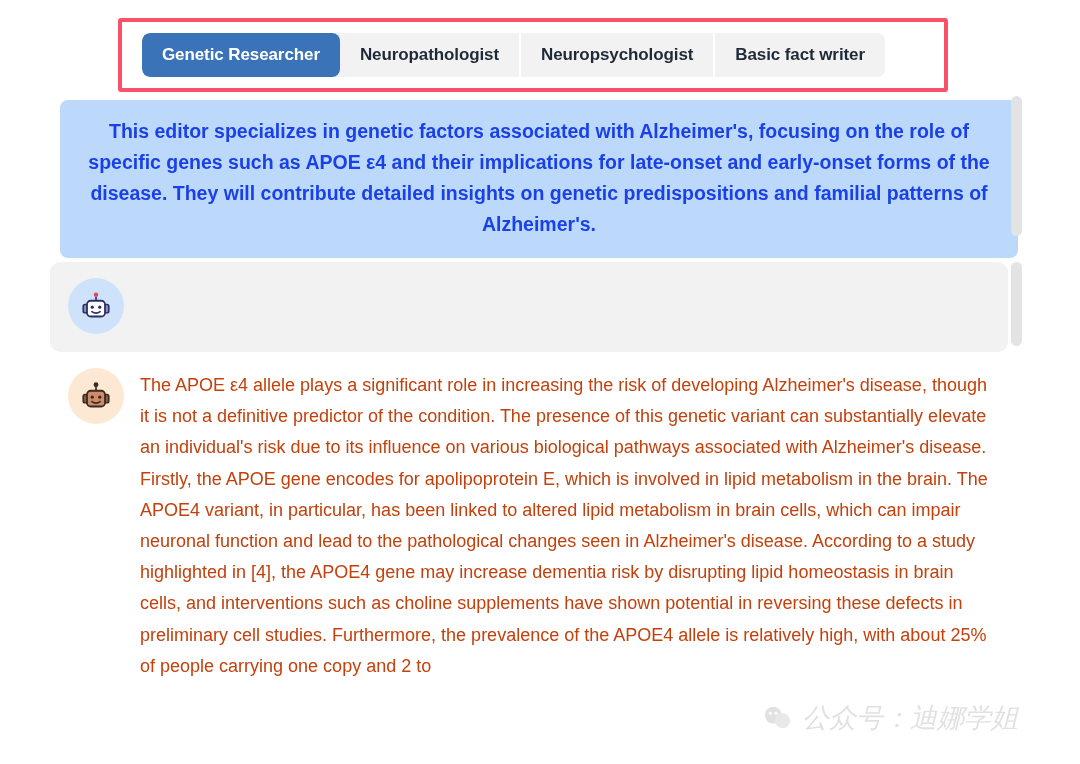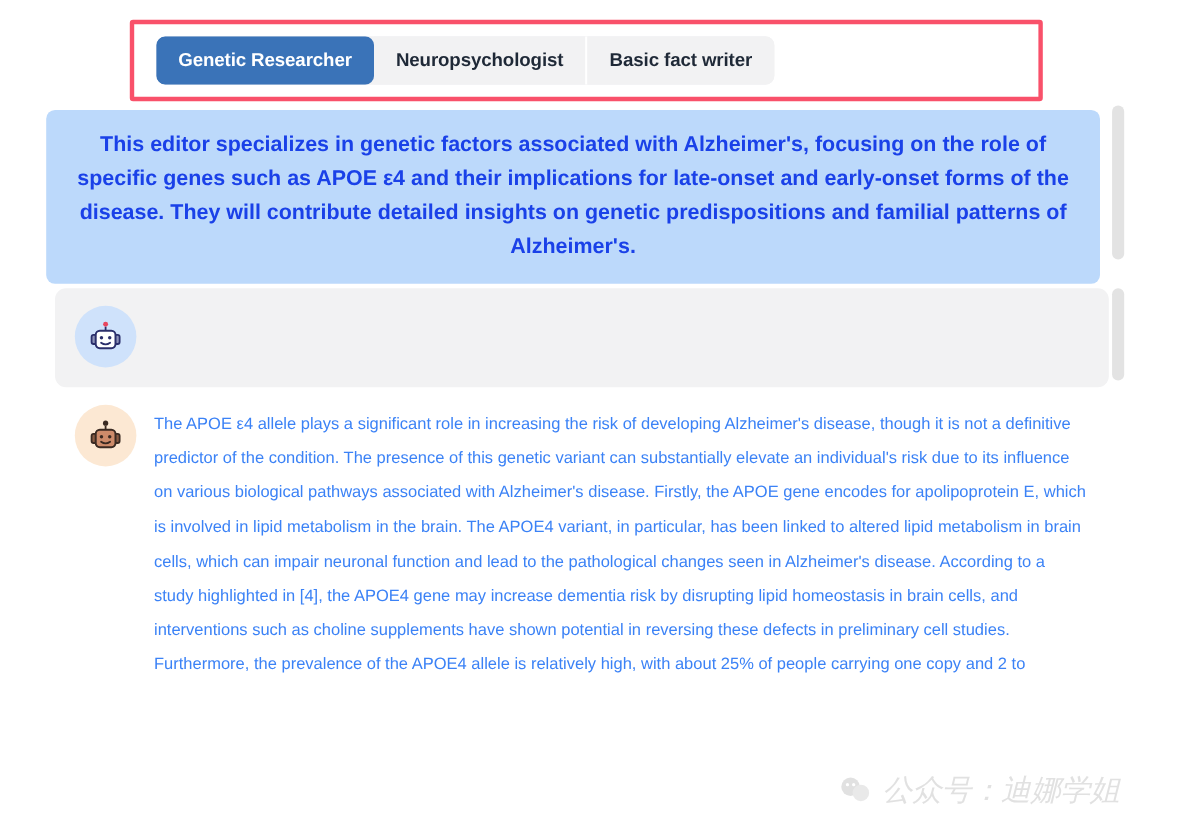--- a/index.html
+++ b/index.html
@@ -62,21 +62,21 @@
   .tab.active {
     background: #3a73b8;
     color: #ffffff;
     border-radius: 8px;
     border-right: none;
   }
 
   
   .banner {
     position: absolute;
-    left: 42px;
+    left: 60px;
     top: 100px;
     width: 958px;
     padding: 16px 26px 18px 26px;
     background: #bcd9fb;
     border-radius: 8px;
     text-align: center;
     color: #1a41e8;
     font-size: 19.5px;
     font-weight: bold;
     line-height: 31px;
@@ -131,24 +131,24 @@
     color: #374151;
   }
   .q-text {
     font-size: 19.5px;
     font-weight: bold;
     line-height: 30px;
     color: #1f2937;
     padding-top: 4px;
   }
   .a-text {
-    font-size: 15px;
+    font-size: 18px;
     font-weight: normal;
     line-height: 31.2px;
-    color: #3b82f6;
+    color: #c2410c;
     padding-top: 2px;
   }
 
   
   .watermark {
     position: absolute;
     left: 762px;
     top: 700px;
     display: flex;
     align-items: center;
@@ -168,20 +168,23 @@
 </head>
 <body>
 
 <div id="root">
 
   <div class="annot-box"></div>
 
   <div class="tabbar">
     <div class="tab active">
       <span>Genetic Researcher</span>
+    </div>
+    <div class="tab">
+      <span>Neuropathologist</span>
     </div>
     <div class="tab">
       <span>Neuropsychologist</span>
     </div>
     <div class="tab">
       <span>Basic fact writer</span>
     </div>
   </div>
 
   <div class="banner">

